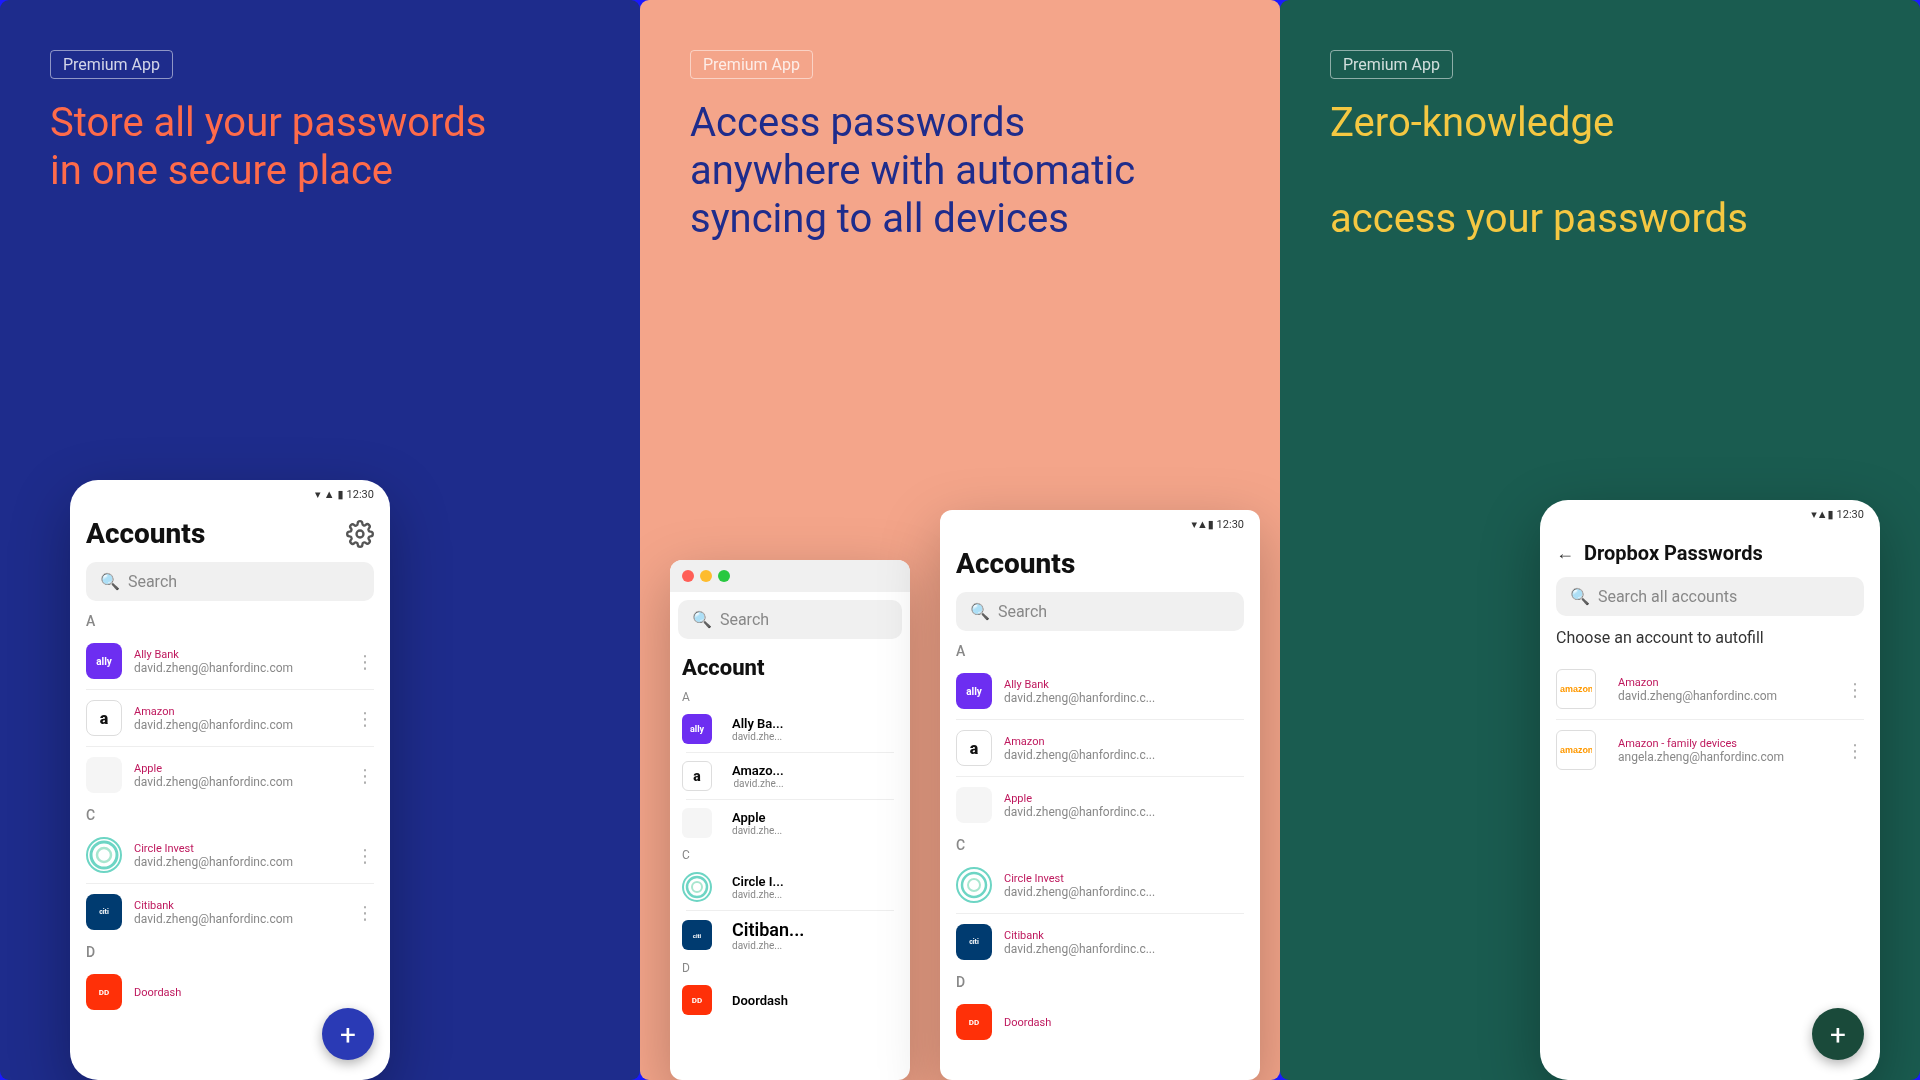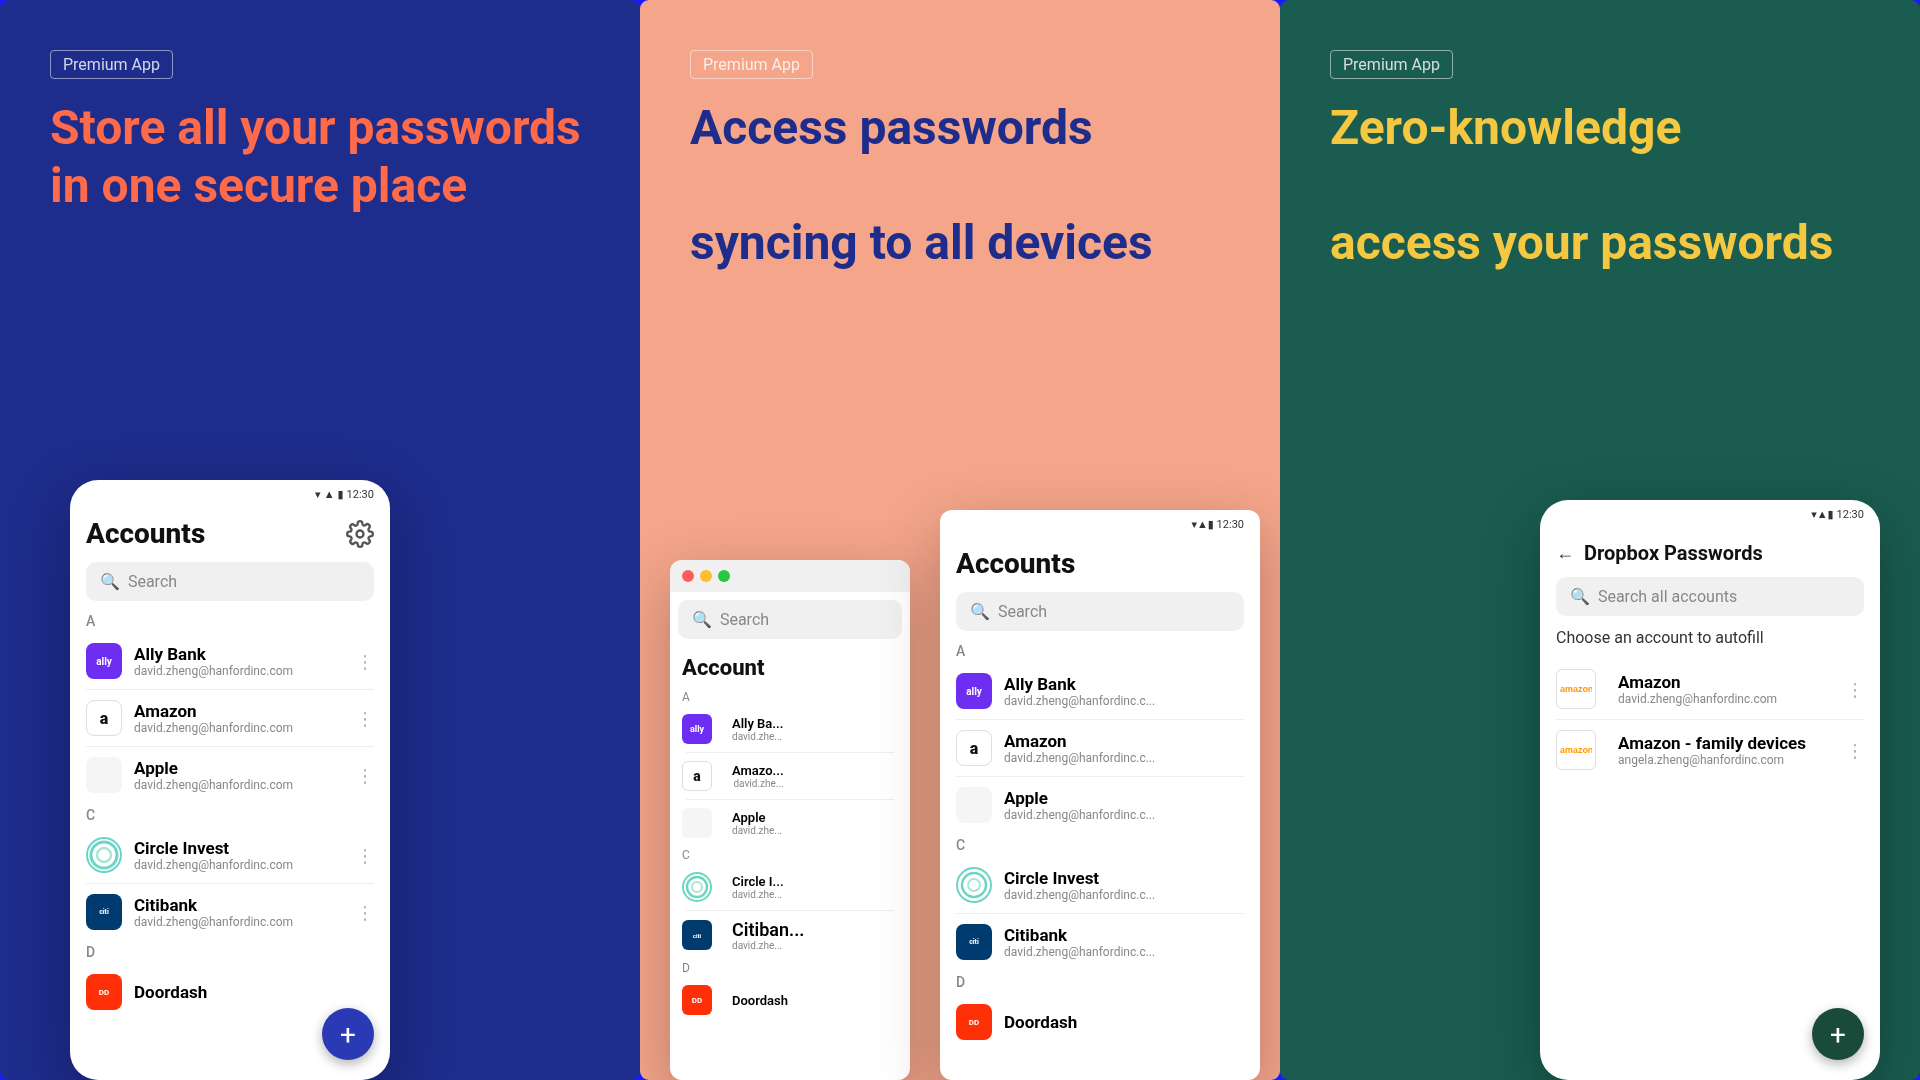--- a/index.html
+++ b/index.html
@@ -31,22 +31,22 @@
       border: 1px solid rgba(255,255,255,0.5);
       border-radius: 4px;
       padding: 4px 12px;
       color: rgba(255,255,255,0.8);
       font-size: 16px;
       margin-bottom: 20px;
       width: fit-content;
     }
 
     .panel-title {
-      font-size: 48px;
-      font-weight: 700;
+      font-size: 40px;
+      font-weight: 400;
       line-height: 1.2;
       margin-bottom: 40px;
     }
 
     .panel-left .panel-title { color: #ff6b4a; }
     .panel-center .panel-title { color: #1e2c8c; }
     .panel-right .panel-title { color: #f5c842; }
 
     
     .phone-mockup {
@@ -138,23 +138,23 @@
       font-weight: 700;
       flex-shrink: 0;
       overflow: hidden;
     }
 
     .account-info {
       flex: 1;
     }
 
     .account-name {
-      font-size: 17px;
-      font-weight: 700;
-      color: #000000;
+      font-size: 11px;
+      font-weight: 400;
+      color: #be185d;
     }
 
     .account-email {
       font-size: 12px;
       color: #888;
     }
 
     .three-dots {
       color: #aaa;
       font-size: 18px;
@@ -391,21 +391,21 @@
     </div>
 
     <div class="fab">+</div>
   </div>
 </div>
 
 <div class="panel panel-center">
   <div class="premium-badge">Premium App</div>
   <h1 class="panel-title">
     <span>Access passwords</span><br>
-    <br>
+    <span>anywhere with automatic</span><br>
     <span>syncing to all devices</span>
   </h1>
 
   <div class="center-phones-wrapper">
 
     <div class="desktop-window window-back">
       <div class="window-titlebar">
         <div class="traffic-light tl-red"></div>
         <div class="traffic-light tl-yellow"></div>
         <div class="traffic-light tl-green"></div>

